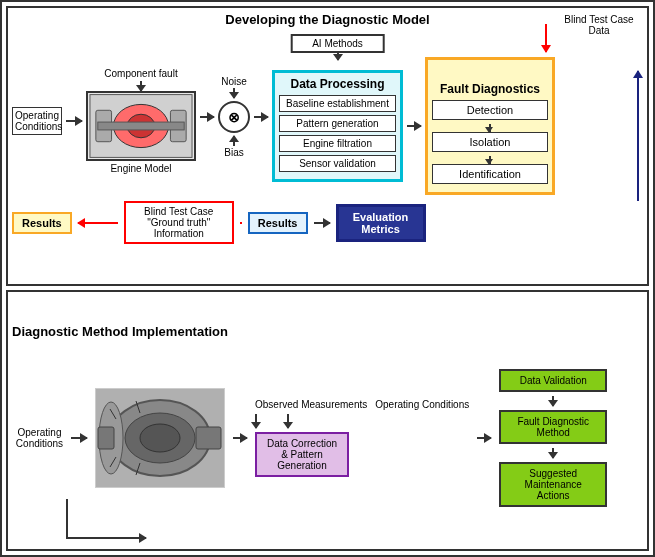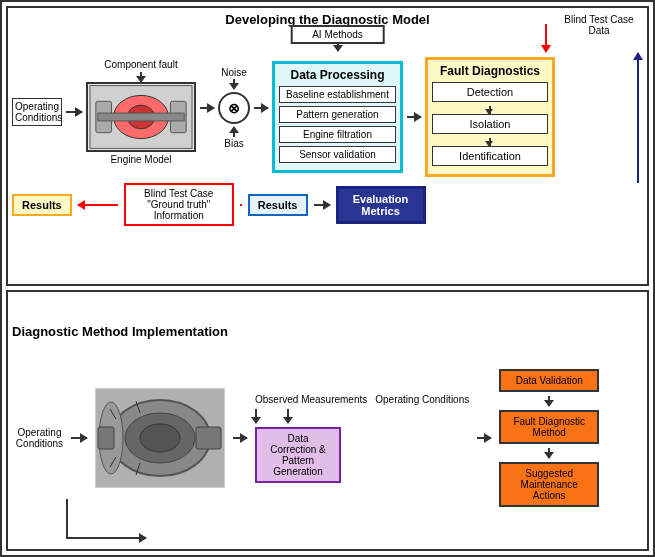--- a/index.html
+++ b/index.html
@@ -98,20 +98,21 @@
       padding: 4px;
       margin-top: 10px;
     }
 
     .fd-title {
       font-size: 12px;
       font-weight: bold;
       text-align: center;
       margin-bottom: 4px;
       color: #000;
+      margin-top: 18px;
     }
 
     .fd-row {
       border: 1px solid #333;
       background: #fff;
       padding: 3px 4px;
       margin-bottom: 4px;
       font-size: 11px;
       text-align: center;
     }
@@ -180,37 +181,37 @@
       position: relative;
       overflow: hidden;
     }
 
     .data-correction-box {
       border: 2px solid #7b1fa2;
       background: #e1bee7;
       padding: 4px 8px;
       font-size: 10px;
       text-align: center;
-      width: 86px;
+      width: 94px;
     }
 
     .right-boxes {
       display: flex;
       flex-direction: column;
       gap: 4px;
       flex-shrink: 0;
     }
 
     .right-box {
       border: 2px solid #333;
-      background: #f97316;
+      background: #84cc16;
       padding: 4px 6px;
       font-size: 10px;
       text-align: center;
-      width: 100px;
+      width: 108px;
     }
 
     
     .top-inner {
       display: flex;
       align-items: center;
       gap: 4px;
       position: relative;
       margin-top: 20px;
     }

